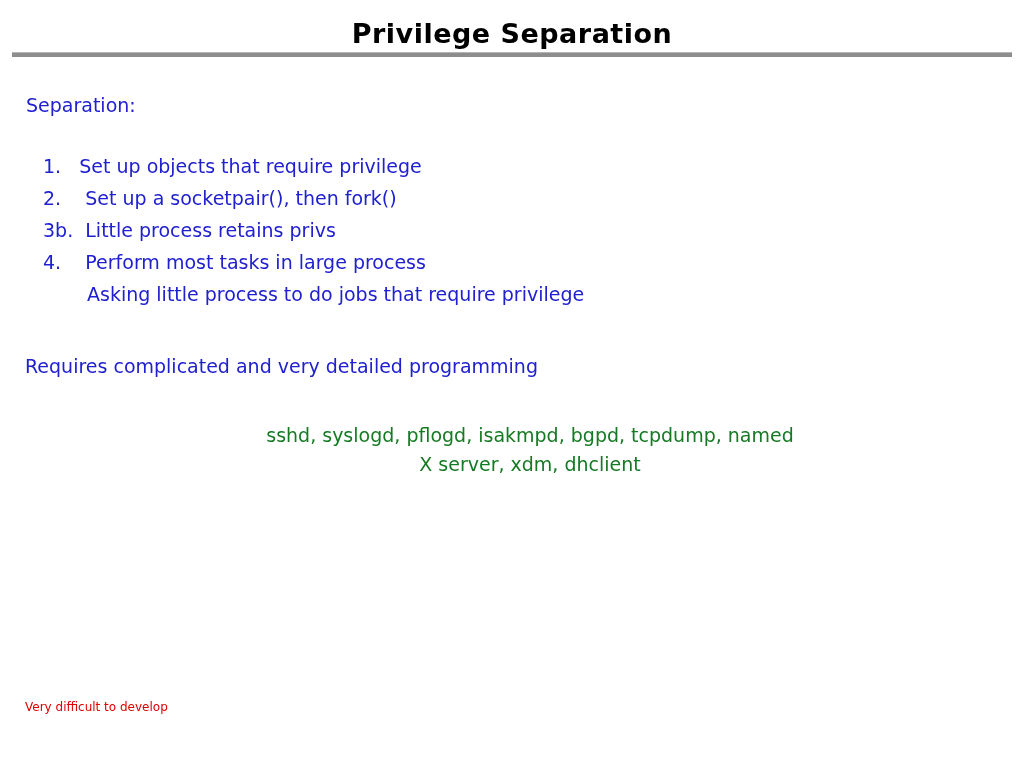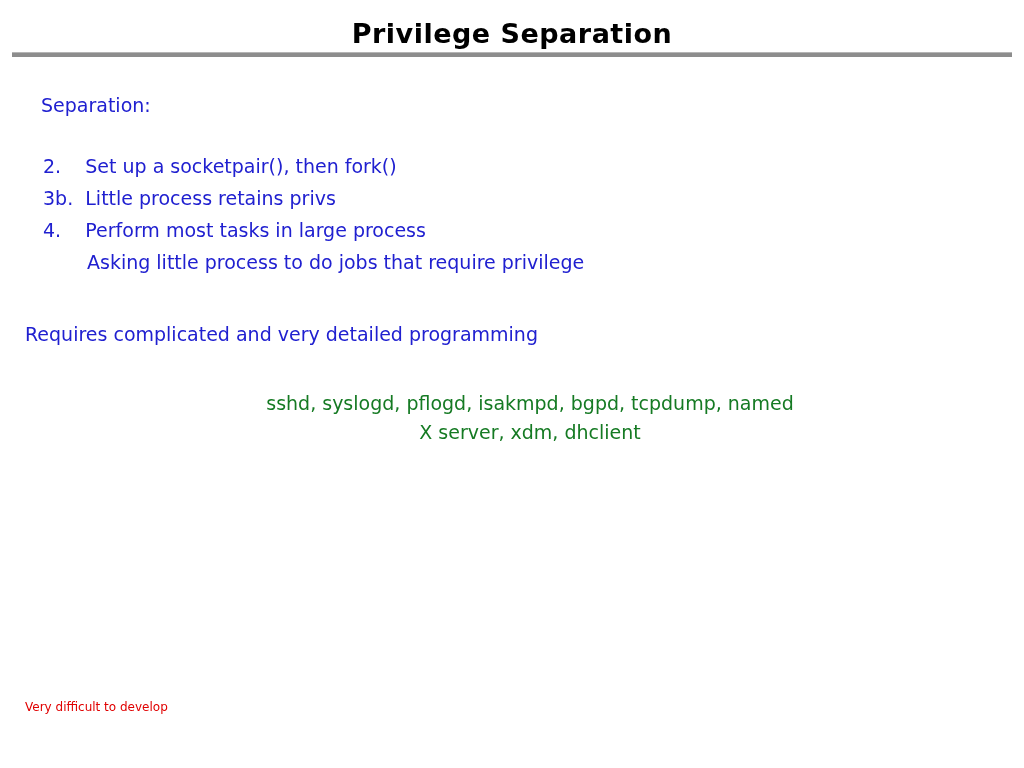--- a/index.html
+++ b/index.html
@@ -42,21 +42,21 @@
   }
   .body-area {
     position: absolute;
     top: 96px;
     left: 25px;
     width: 970px;
   }
   .lead {
     font-size: 19px;
     color: #2020d0;
-    margin: 0 0 0 16px;
+    margin: 0 0 0 1px;
     line-height: 1.0;
   }
   .steps {
     margin: 42px 0 0 0;
     padding: 0;
     list-style: none;
   }
   .steps li {
     font-size: 19px;
     color: #2020d0;
@@ -99,20 +99,21 @@
 <div class="slide">
 
   <div class="slide-title">Privilege Separation</div>
   <div class="title-rule"></div>
 
   <div class="body-area">
 
     <p class="lead">Separation:</p>
 
     <ul class="steps">
+      <li>1.   Set up objects that require privilege</li>
       <li>2.    Set up a socketpair(), then fork()</li>
       <li>3b.  Little process retains privs</li>
       <li>4.    Perform most tasks in large process</li>
     </ul>
 
     <p class="sub-note">Asking little process to do jobs that require privilege</p>
 
     <p class="requires">Requires complicated and very detailed programming</p>
 
     <div class="examples">

